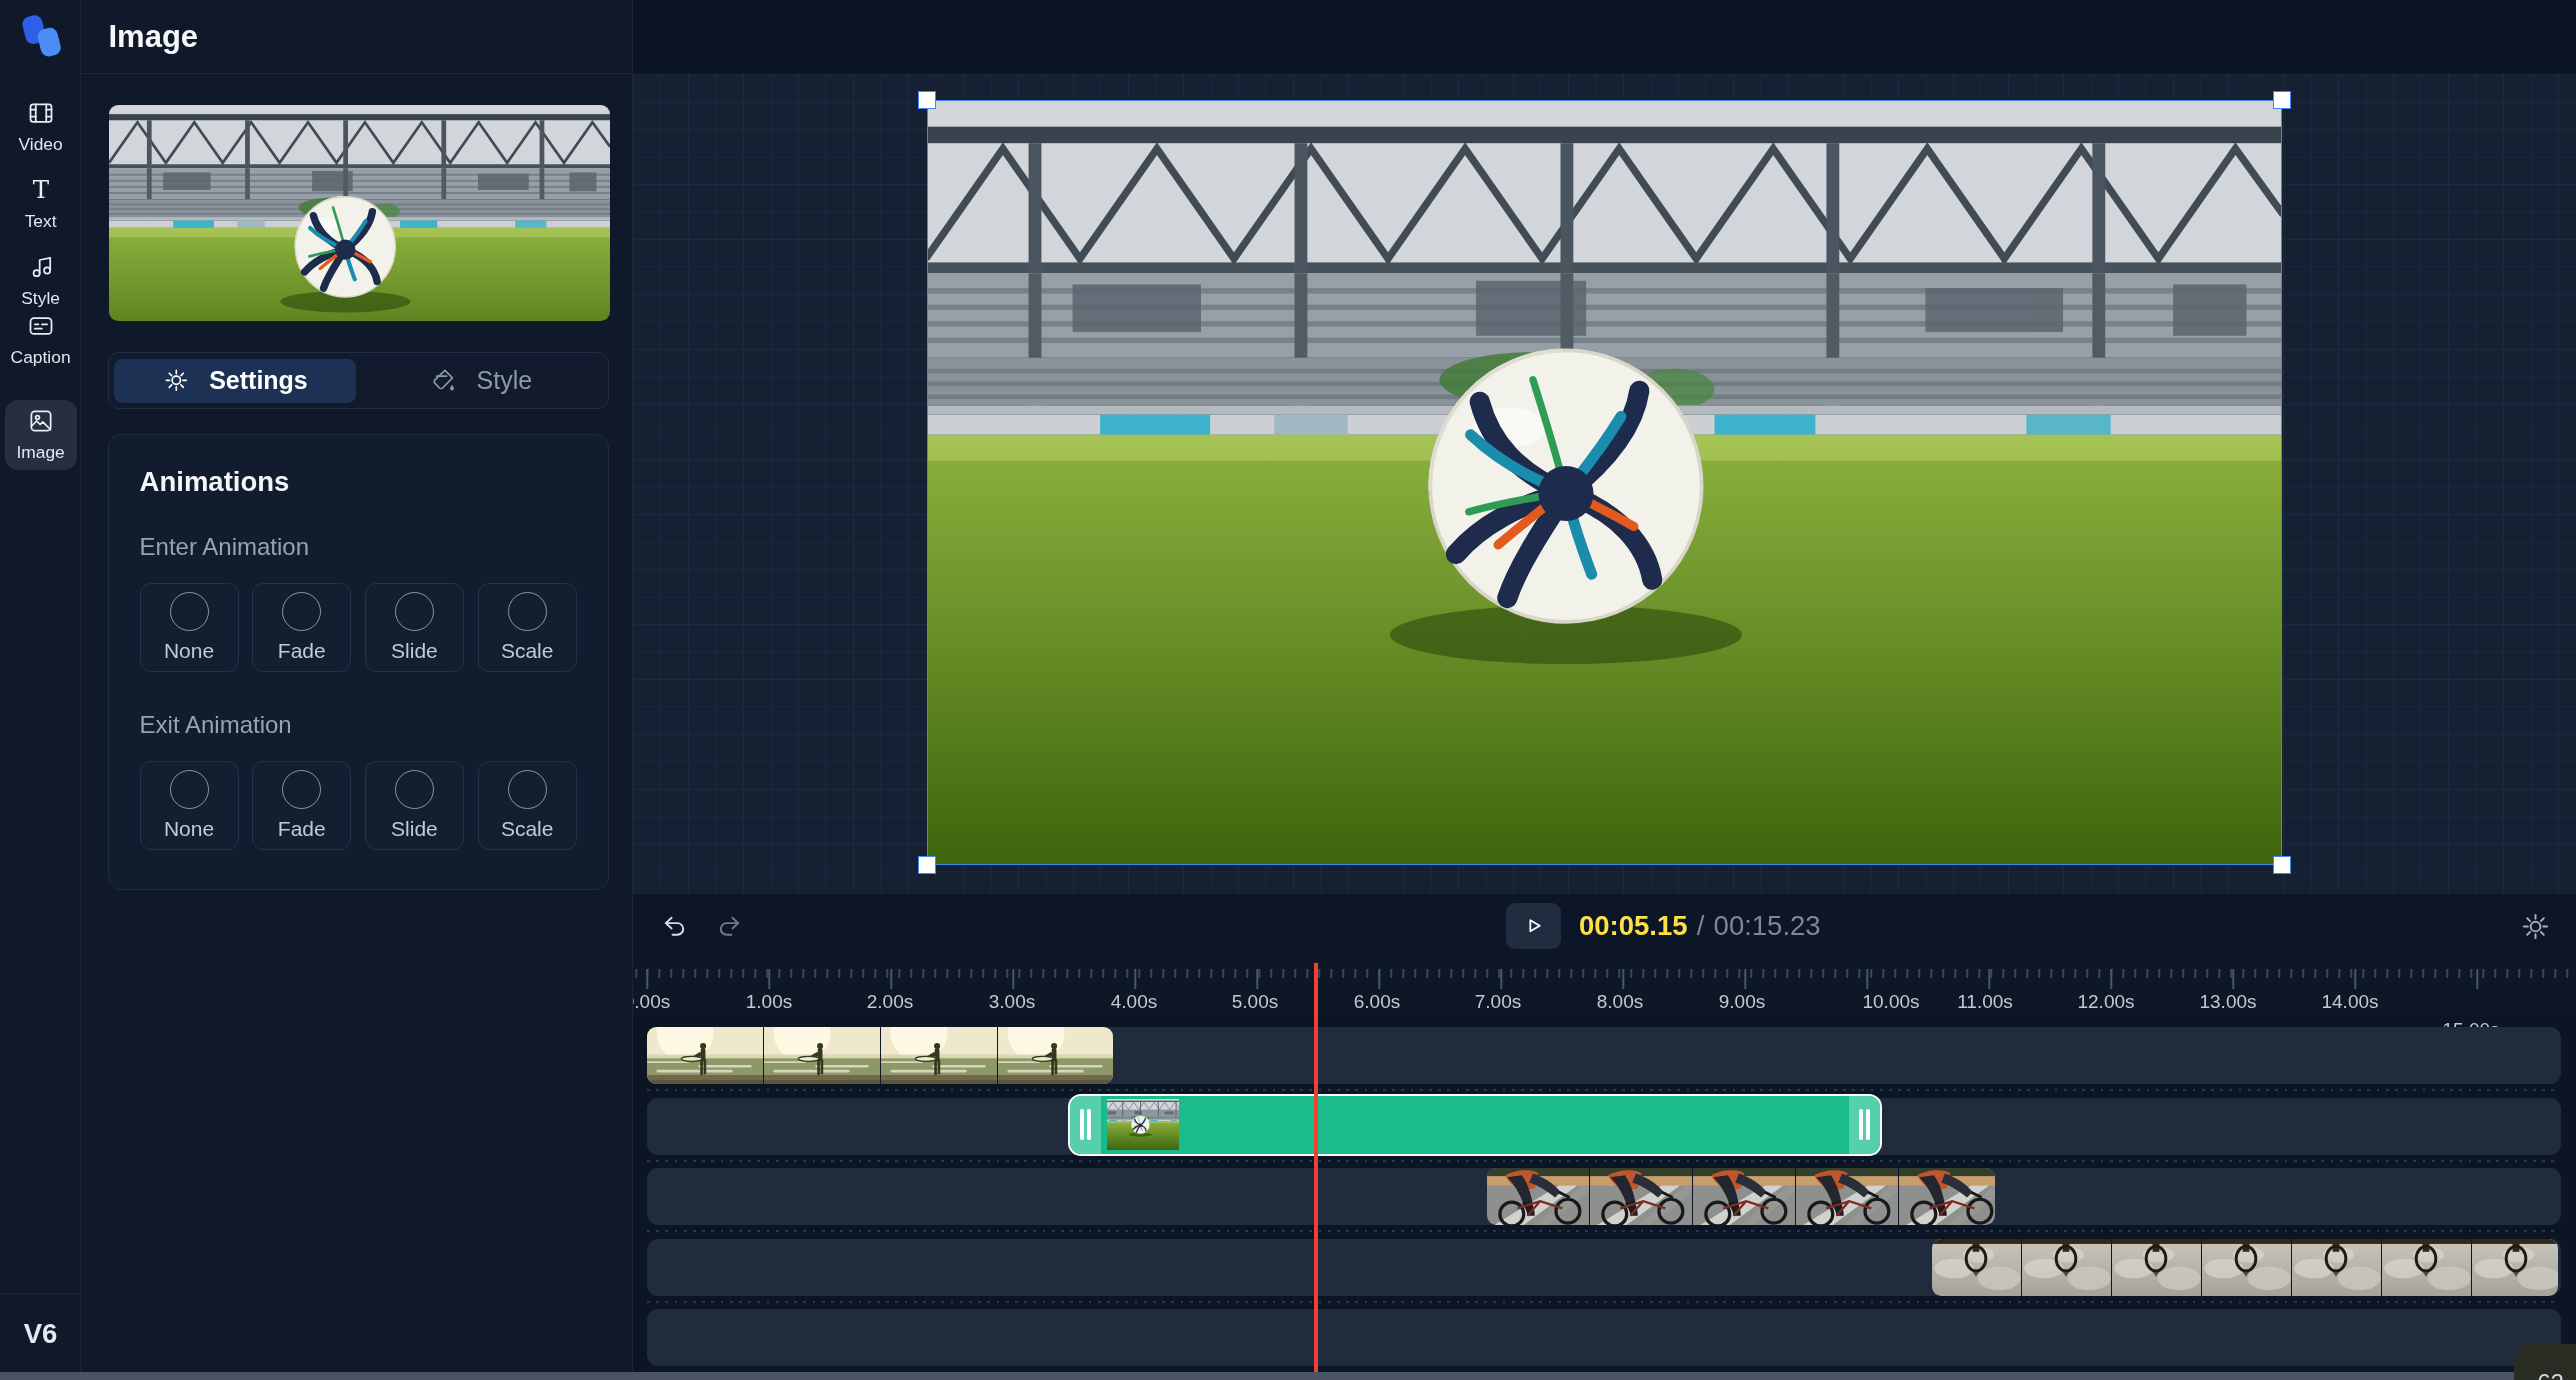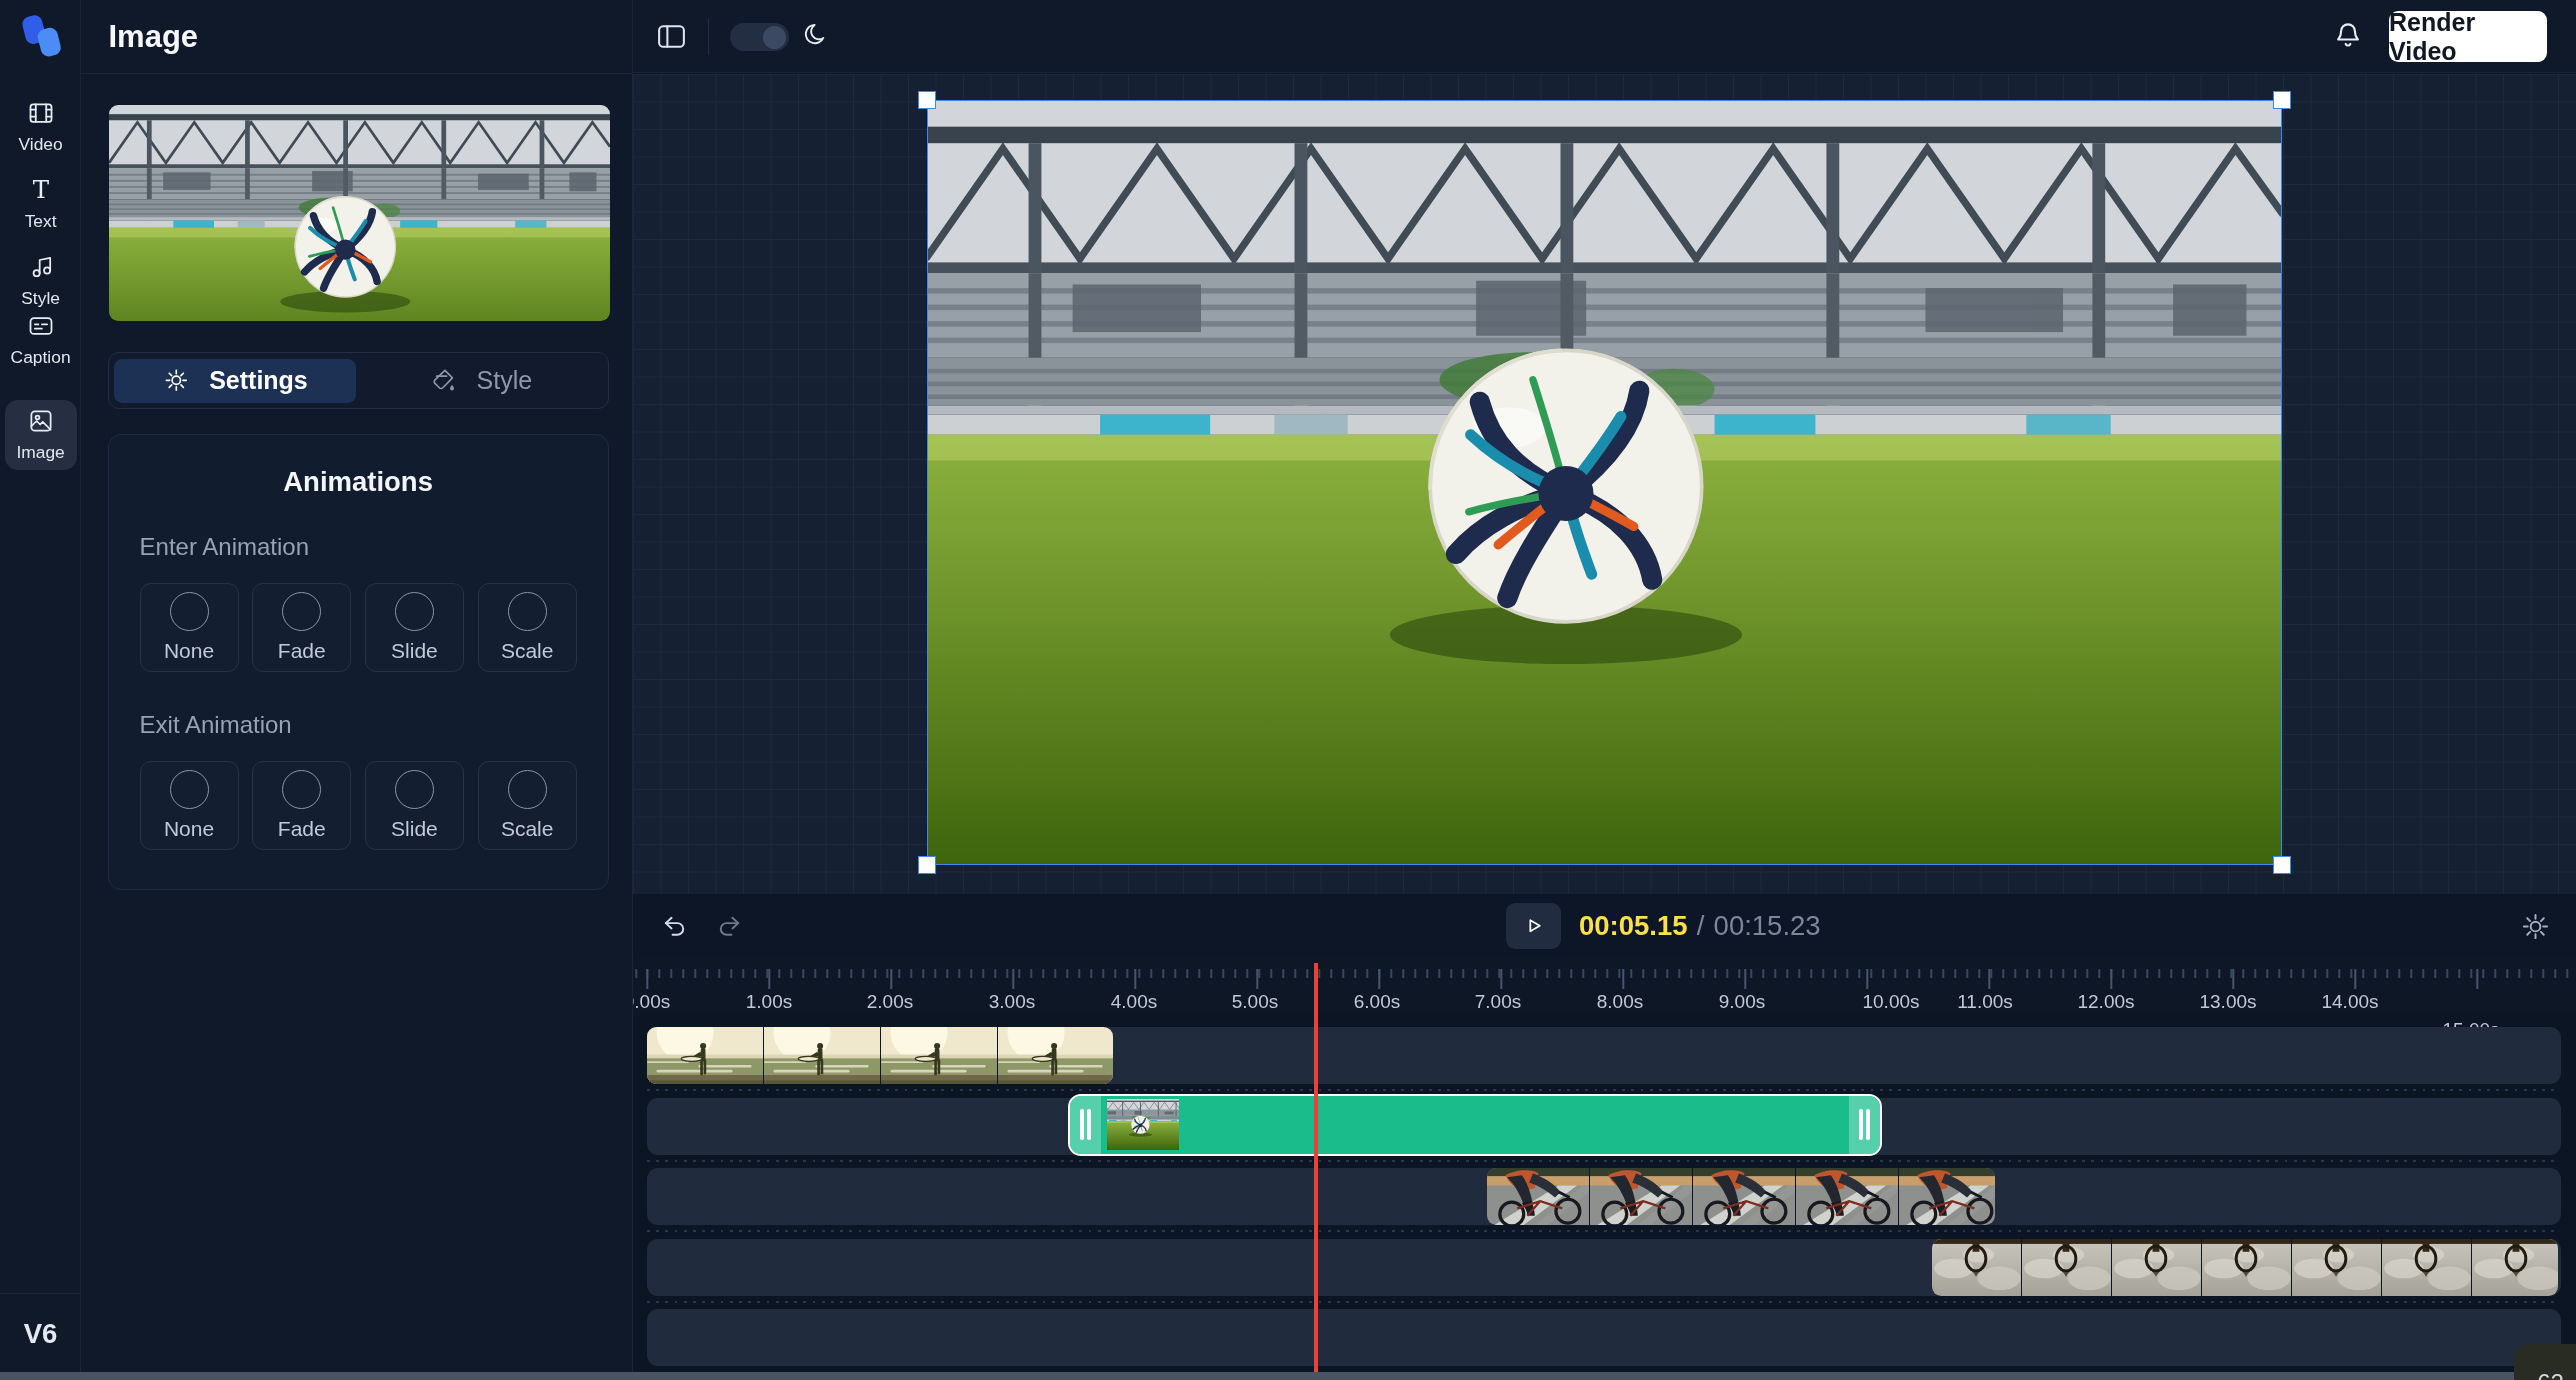--- a/index.html
+++ b/index.html
@@ -21,21 +21,21 @@
   
   #panel{position:absolute;left:81px;top:0;width:552px;height:1381px;background:#0f1929;border-right:0.9px solid #1b2536;box-sizing:border-box;}
   #panel-header{position:absolute;left:0;top:0;width:551px;height:73px;border-bottom:0.9px solid #1b2536;}
   #panel-title{position:absolute;left:27.5px;top:19px;font-size:31px;font-weight:700;color:#f5f7fa;}
   #panel-thumb{position:absolute;left:27.5px;top:105px;width:501px;height:216px;border-radius:9.2px;overflow:hidden;background:#222;}
   #tabs{position:absolute;left:26.6px;top:352px;width:501px;height:57px;background:#111b2d;border:0.9px solid #232e44;border-radius:11px;display:flex;gap:3.7px;padding:5.5px;box-sizing:border-box;}
   .tab{flex:1;display:flex;align-items:center;justify-content:center;gap:20px;border-radius:8.3px;font-size:25px;color:#8d98aa;cursor:pointer;}
   .tab.active{background:#1d3154;color:#ffffff;font-weight:700;}
   .tab svg{width:26.6px;height:26.6px;}
   #anim-card{position:absolute;left:26.6px;top:434px;width:501px;height:456px;background:#121c2f;border:0.9px solid #202b41;border-radius:13px;box-sizing:border-box;padding:31px 31px 0 31px;}
-  #anim-heading{margin:0 0 35px 0;font-size:27.5px;font-weight:700;color:#f3f5f8;text-align:center;}
+  #anim-heading{margin:0 0 35px 0;font-size:27.5px;font-weight:700;color:#f3f5f8;}
   .anim-group-label{margin:0 0 22px 0;font-size:24px;font-weight:400;color:#97a2b3;}
   .anim-row{display:flex;gap:13.8px;margin-bottom:39px;}
   .anim-btn{width:102px;height:89px;border:0.9px solid #27324a;border-radius:11px;background:#141e31;display:flex;flex-direction:column;align-items:center;justify-content:center;gap:8.3px;cursor:pointer;box-sizing:border-box;}
   .anim-circle{width:37px;height:37px;border:1.8px solid #8b95a6;border-radius:50%;}
   .anim-label{font-size:21px;color:#c2cad6;}
 
   
   #topbar{position:absolute;left:633px;top:0;width:1943px;height:73px;background:#0f1929;border-bottom:0.9px solid #1b2536;box-sizing:border-box;}
   #sidebar-toggle{position:absolute;left:22px;top:20px;width:33px;height:33px;color:#dfe5ee;cursor:pointer;}
   #topbar-divider{position:absolute;left:75px;top:18.3px;width:0.9px;height:37px;background:#242f44;}
@@ -356,38 +356,20 @@
             </div>
             <div class="anim-btn">
               <span class="anim-circle"></span>
               <span class="anim-label">Scale</span>
             </div>
           </div>
         </div>
     </div>
   </section>
 
-  <header id="topbar">
-    <svg id="sidebar-toggle" class="ico" viewBox="0 0 32 32">
-      <rect x="4" y="6" width="24" height="20" rx="4"></rect>
-        <line x1="12" y1="6" x2="12" y2="26"></line>
-    </svg>
-    <div id="topbar-divider"></div>
-    <div id="theme-toggle">
-      <div id="theme-knob"></div>
-    </div>
-    <svg id="moon-btn" class="ico" viewBox="0 0 32 32">
-      <path d="M22 17.5 A 9.5 9.5 0 1 1 13 4 A 8 8 0 0 0 22 17.5 Z"></path>
-    </svg>
-    <svg id="bell-btn" class="ico" viewBox="0 0 32 32">
-      <path d="M16 5 a6.5 6.5 0 0 1 6.5 6.5 c0 5 1.8 6.5 2.8 7.8 H6.7 c1-1.3 2.8-2.8 2.8-7.8 A6.5 6.5 0 0 1 16 5 Z"></path>
-      <path d="M13.8 23.5 a2.4 2.4 0 0 0 4.4 0"></path>
-    </svg>
-    <div id="render-btn">Render Video</div>
-  </header>
 
   <div id="canvas">
     <div id="frame">
       <svg viewBox="0 0 740 416" preserveAspectRatio="xMidYMid slice">
           <use href="#scene-stadium"></use>
         </svg>
       <div class="handle tl"></div>
       <div class="handle tr"></div>
       <div class="handle bl"></div>
       <div class="handle br"></div>

